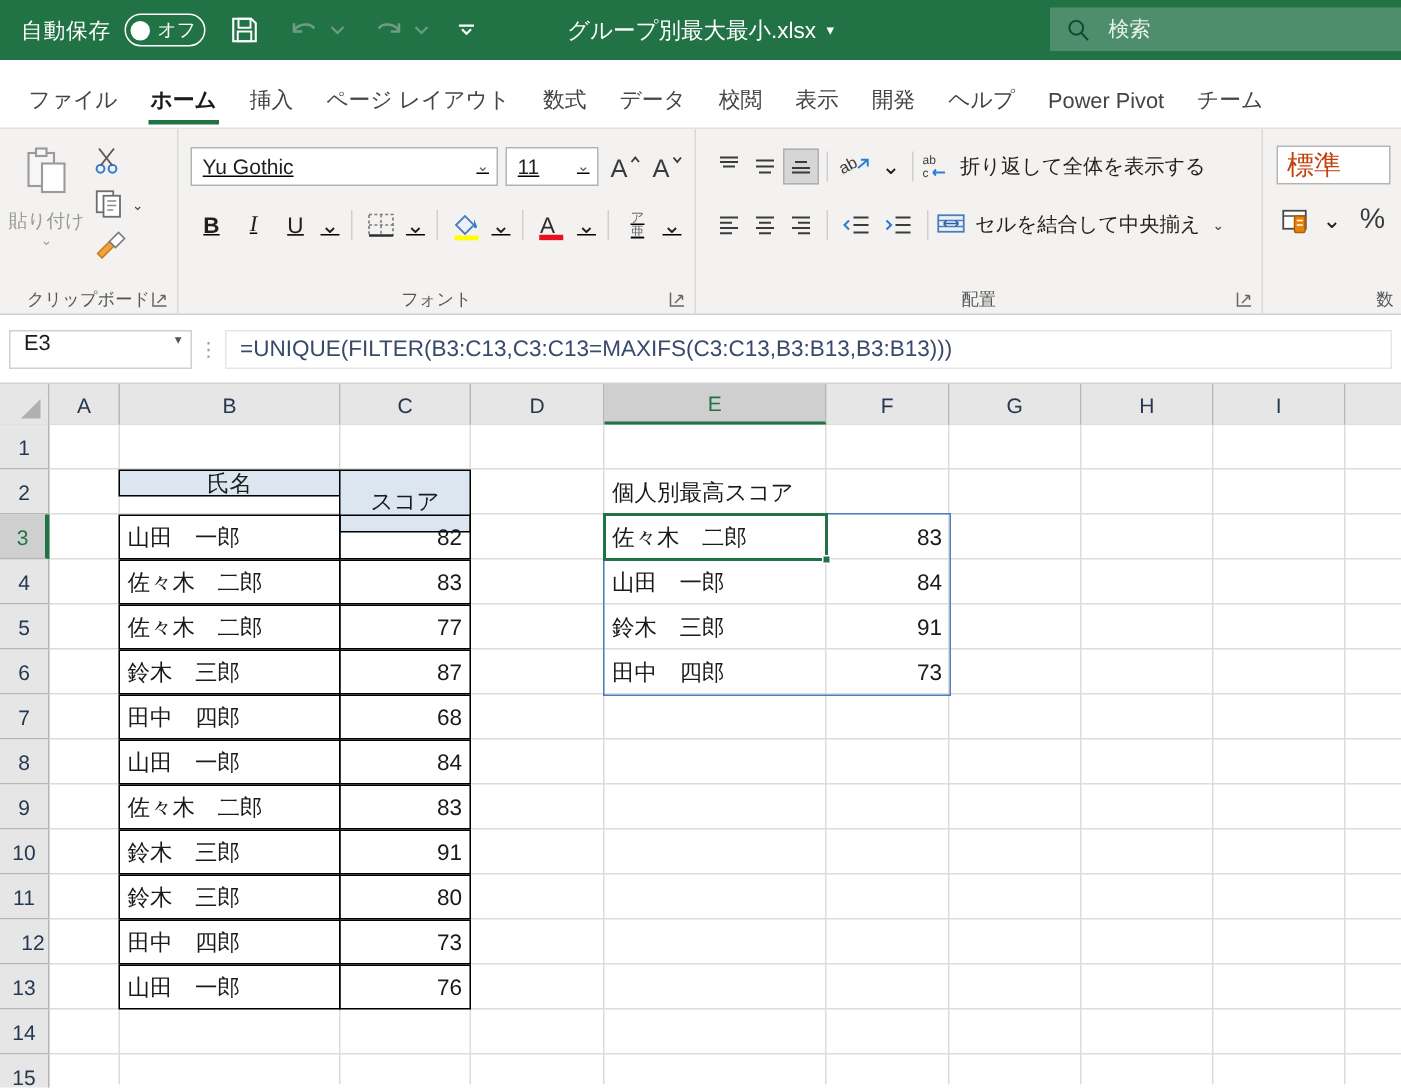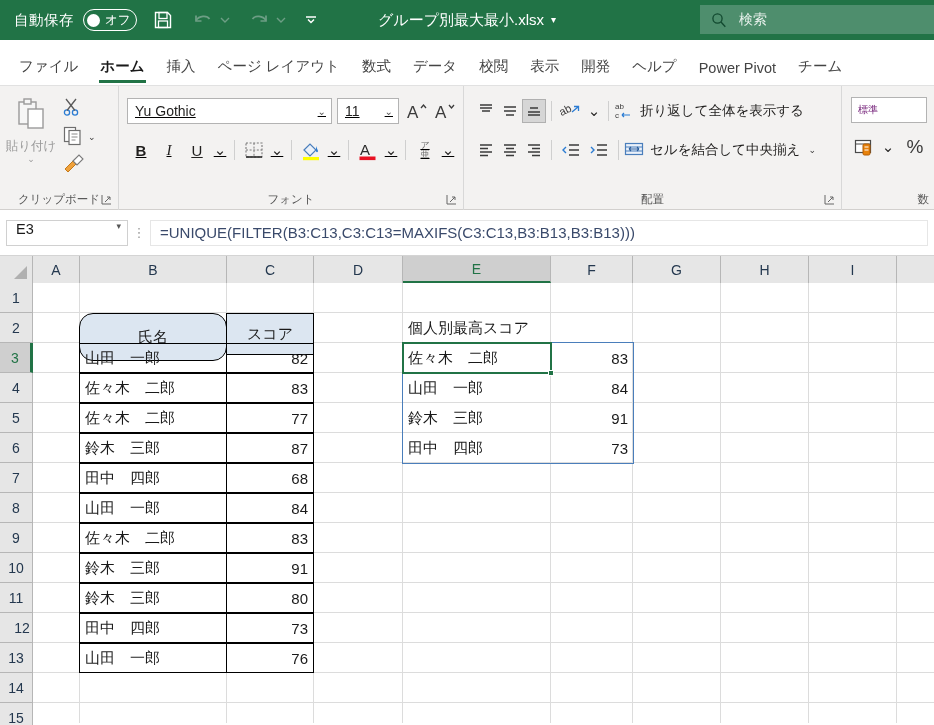--- a/index.html
+++ b/index.html
@@ -119,21 +119,21 @@
   .align-sq {
     width:24px; height:24px; display:flex; align-items:center; justify-content:center;
   }
   .align-sq.active { background:#d6d6d6; border:1px solid #b0b0b0; }
 
   
   .g-num { width: 92px; }
   .num-rows { display:flex; flex-direction:column; padding-left:9px; width:100%; }
   .numcombo {
     width: 76px; height: 26px; border:1px solid #b3b3b3; background:#fff;
-    display:flex; align-items:center; padding-left:6px; font-size:10px; color:#701a75;
+    display:flex; align-items:center; padding-left:6px; font-size:18px; color:#c2410c;
     margin-top:7px;
   }
   .nrow2 { display:flex; align-items:center; height:30px; margin-top:9px; }
 
   
   .fbar {
     height: 46px; background: #ffffff; display: flex; align-items: center;
     padding: 0 6px; border-bottom: 1px solid #d4d4d4;
   }
   .namebox {
@@ -595,21 +595,21 @@
       <div class="gline-h" style="top:179px;"></div>
       <div class="gline-h" style="top:209px;"></div>
       <div class="gline-h" style="top:239px;"></div>
       <div class="gline-h" style="top:269px;"></div>
       <div class="gline-h" style="top:299px;"></div>
       <div class="gline-h" style="top:329px;"></div>
       <div class="gline-h" style="top:359px;"></div>
       <div class="gline-h" style="top:389px;"></div>
       <div class="gline-h" style="top:419px;"></div>
 
-      <div class="cell center boxed hdrfill" style="left:46px;top:30px;width:148px;height:48px;border-radius:14px;">氏名</div>
+      <div class="cell center boxed hdrfill" style="left:46px;top:30px;width:148px;height:18px;">氏名</div>
       <div class="cell center boxed hdrfill" style="left:193px;top:30px;width:88px;height:42px;">スコア</div>
 
       <div class="cell boxed" style="left:46px;top:60px;width:148px;height:30px;">山田　一郎</div>
       <div class="cell right boxed" style="left:193px;top:60px;width:88px;height:30px;">82</div>
       <div class="cell boxed" style="left:46px;top:90px;width:148px;height:30px;">佐々木　二郎</div>
       <div class="cell right boxed" style="left:193px;top:90px;width:88px;height:30px;">83</div>
       <div class="cell boxed" style="left:46px;top:120px;width:148px;height:30px;">佐々木　二郎</div>
       <div class="cell right boxed" style="left:193px;top:120px;width:88px;height:30px;">77</div>
       <div class="cell boxed" style="left:46px;top:150px;width:148px;height:30px;">鈴木　三郎</div>
       <div class="cell right boxed" style="left:193px;top:150px;width:88px;height:30px;">87</div>

